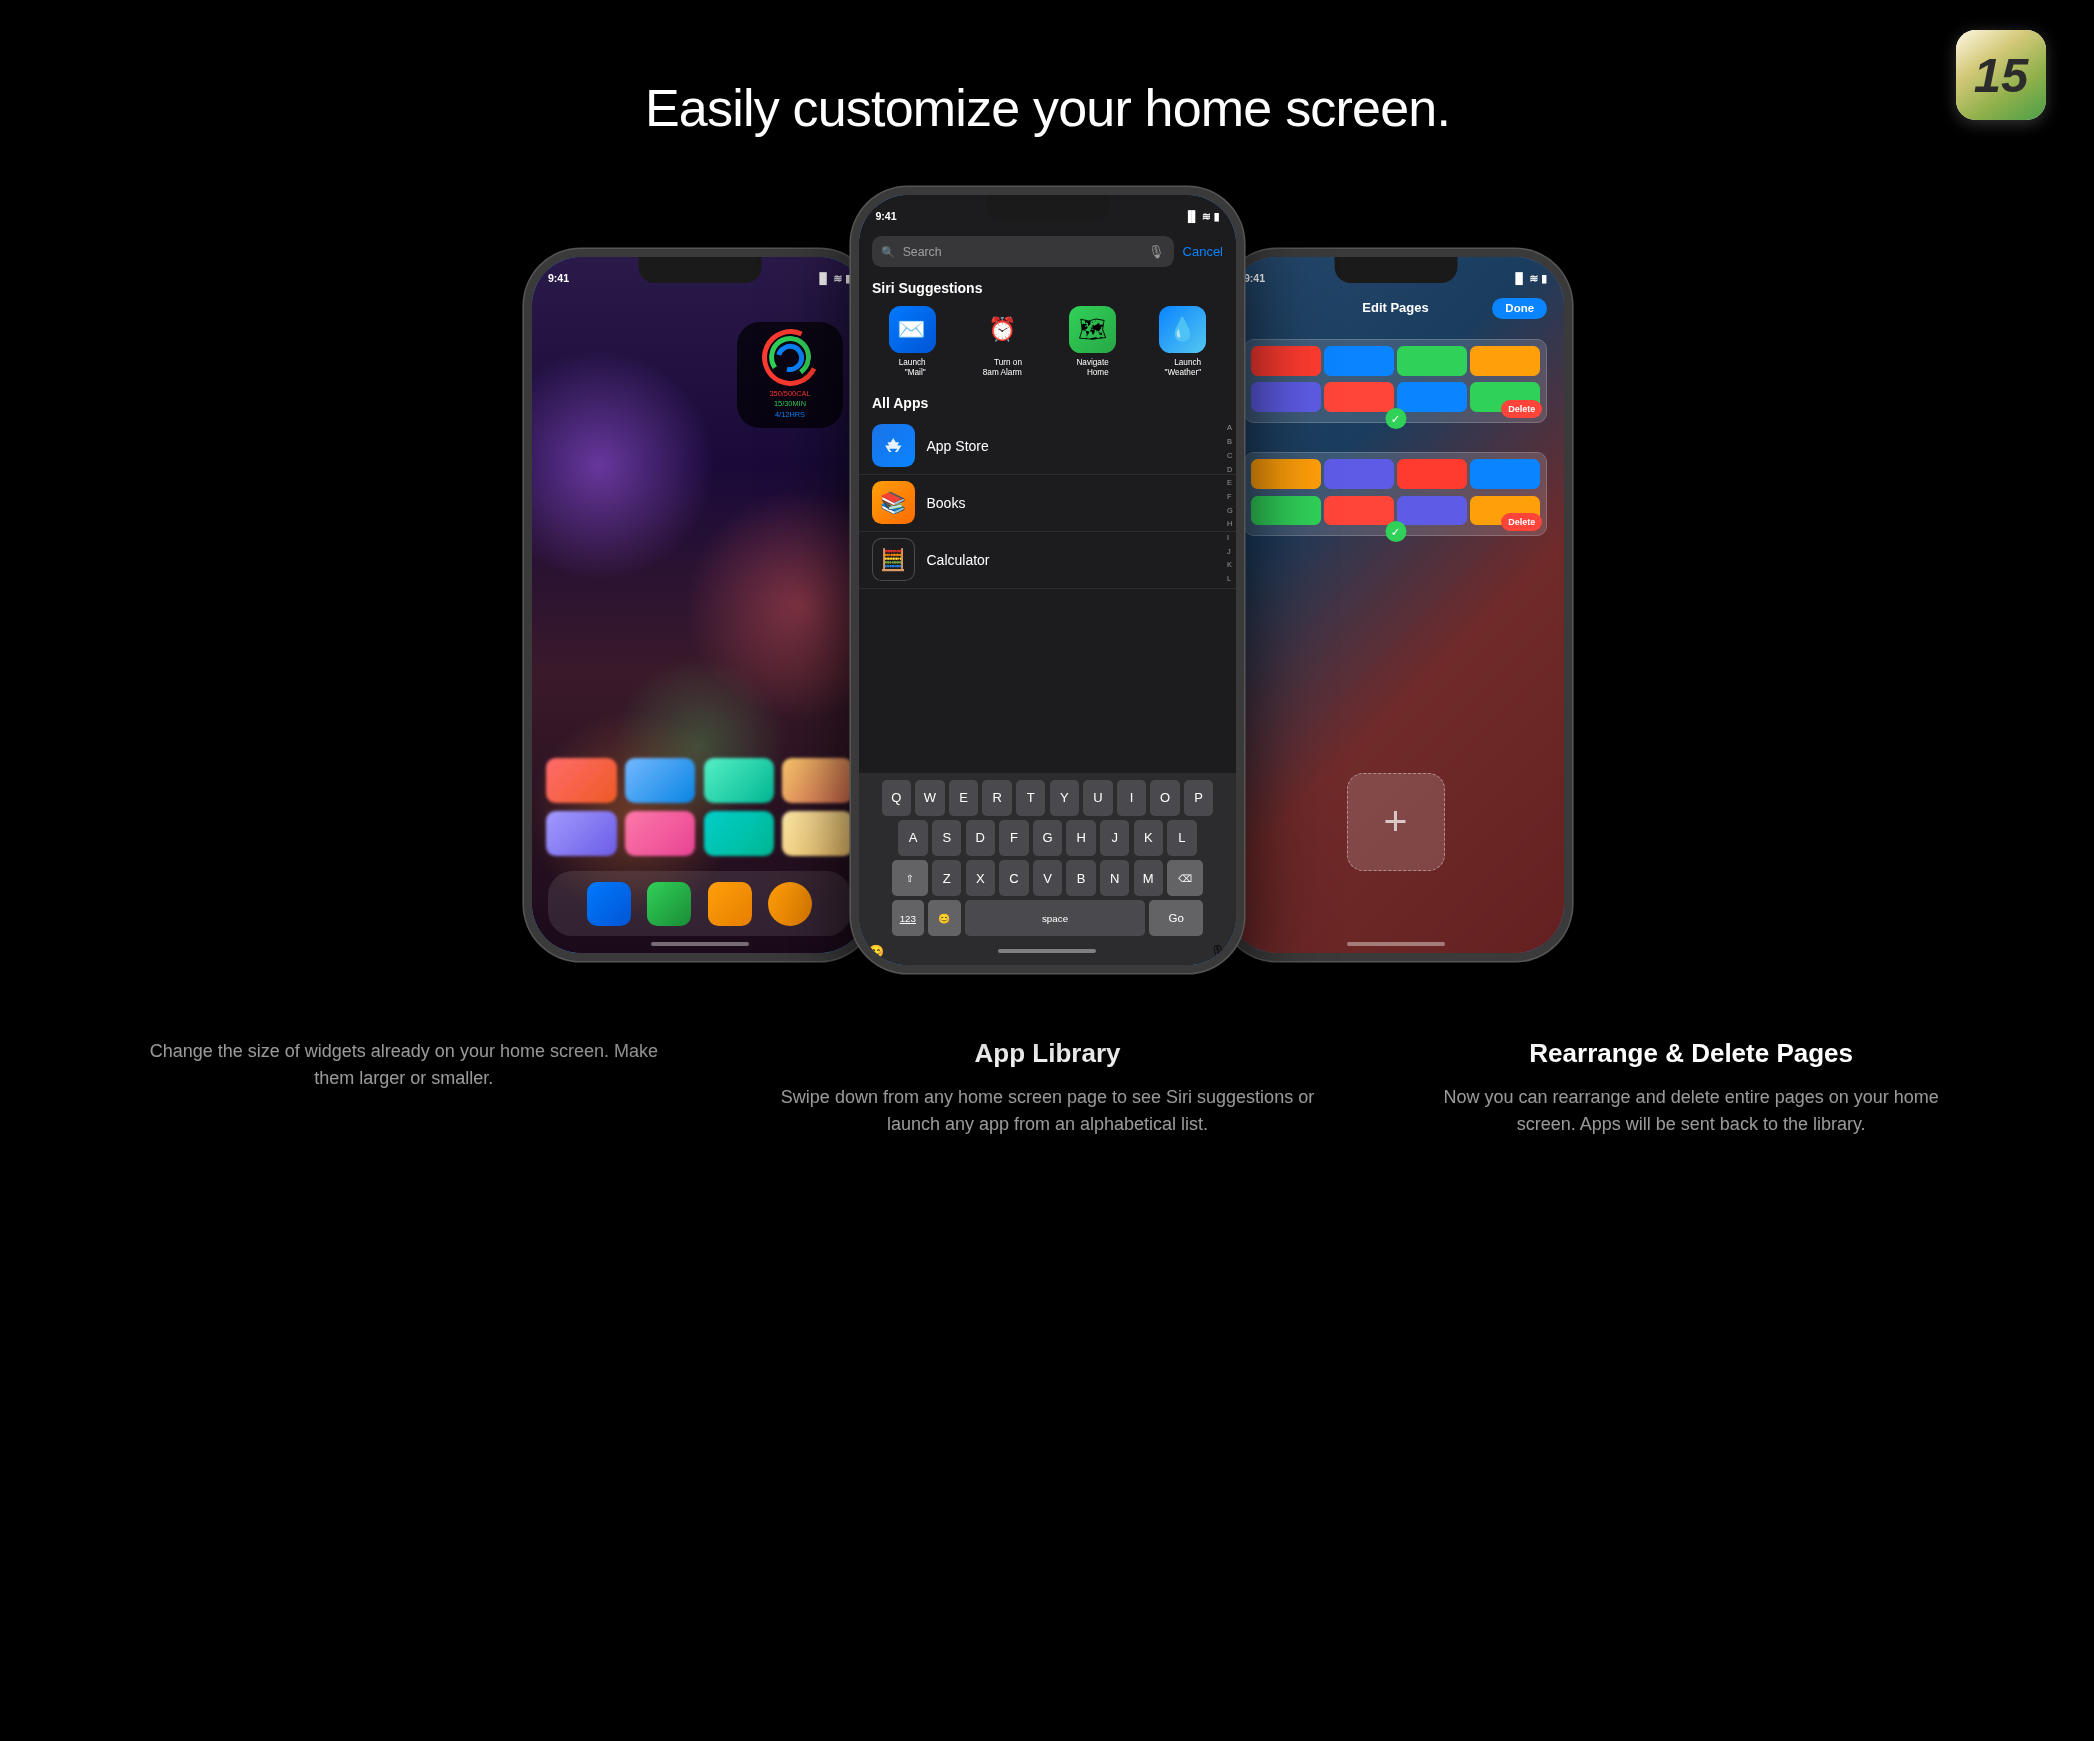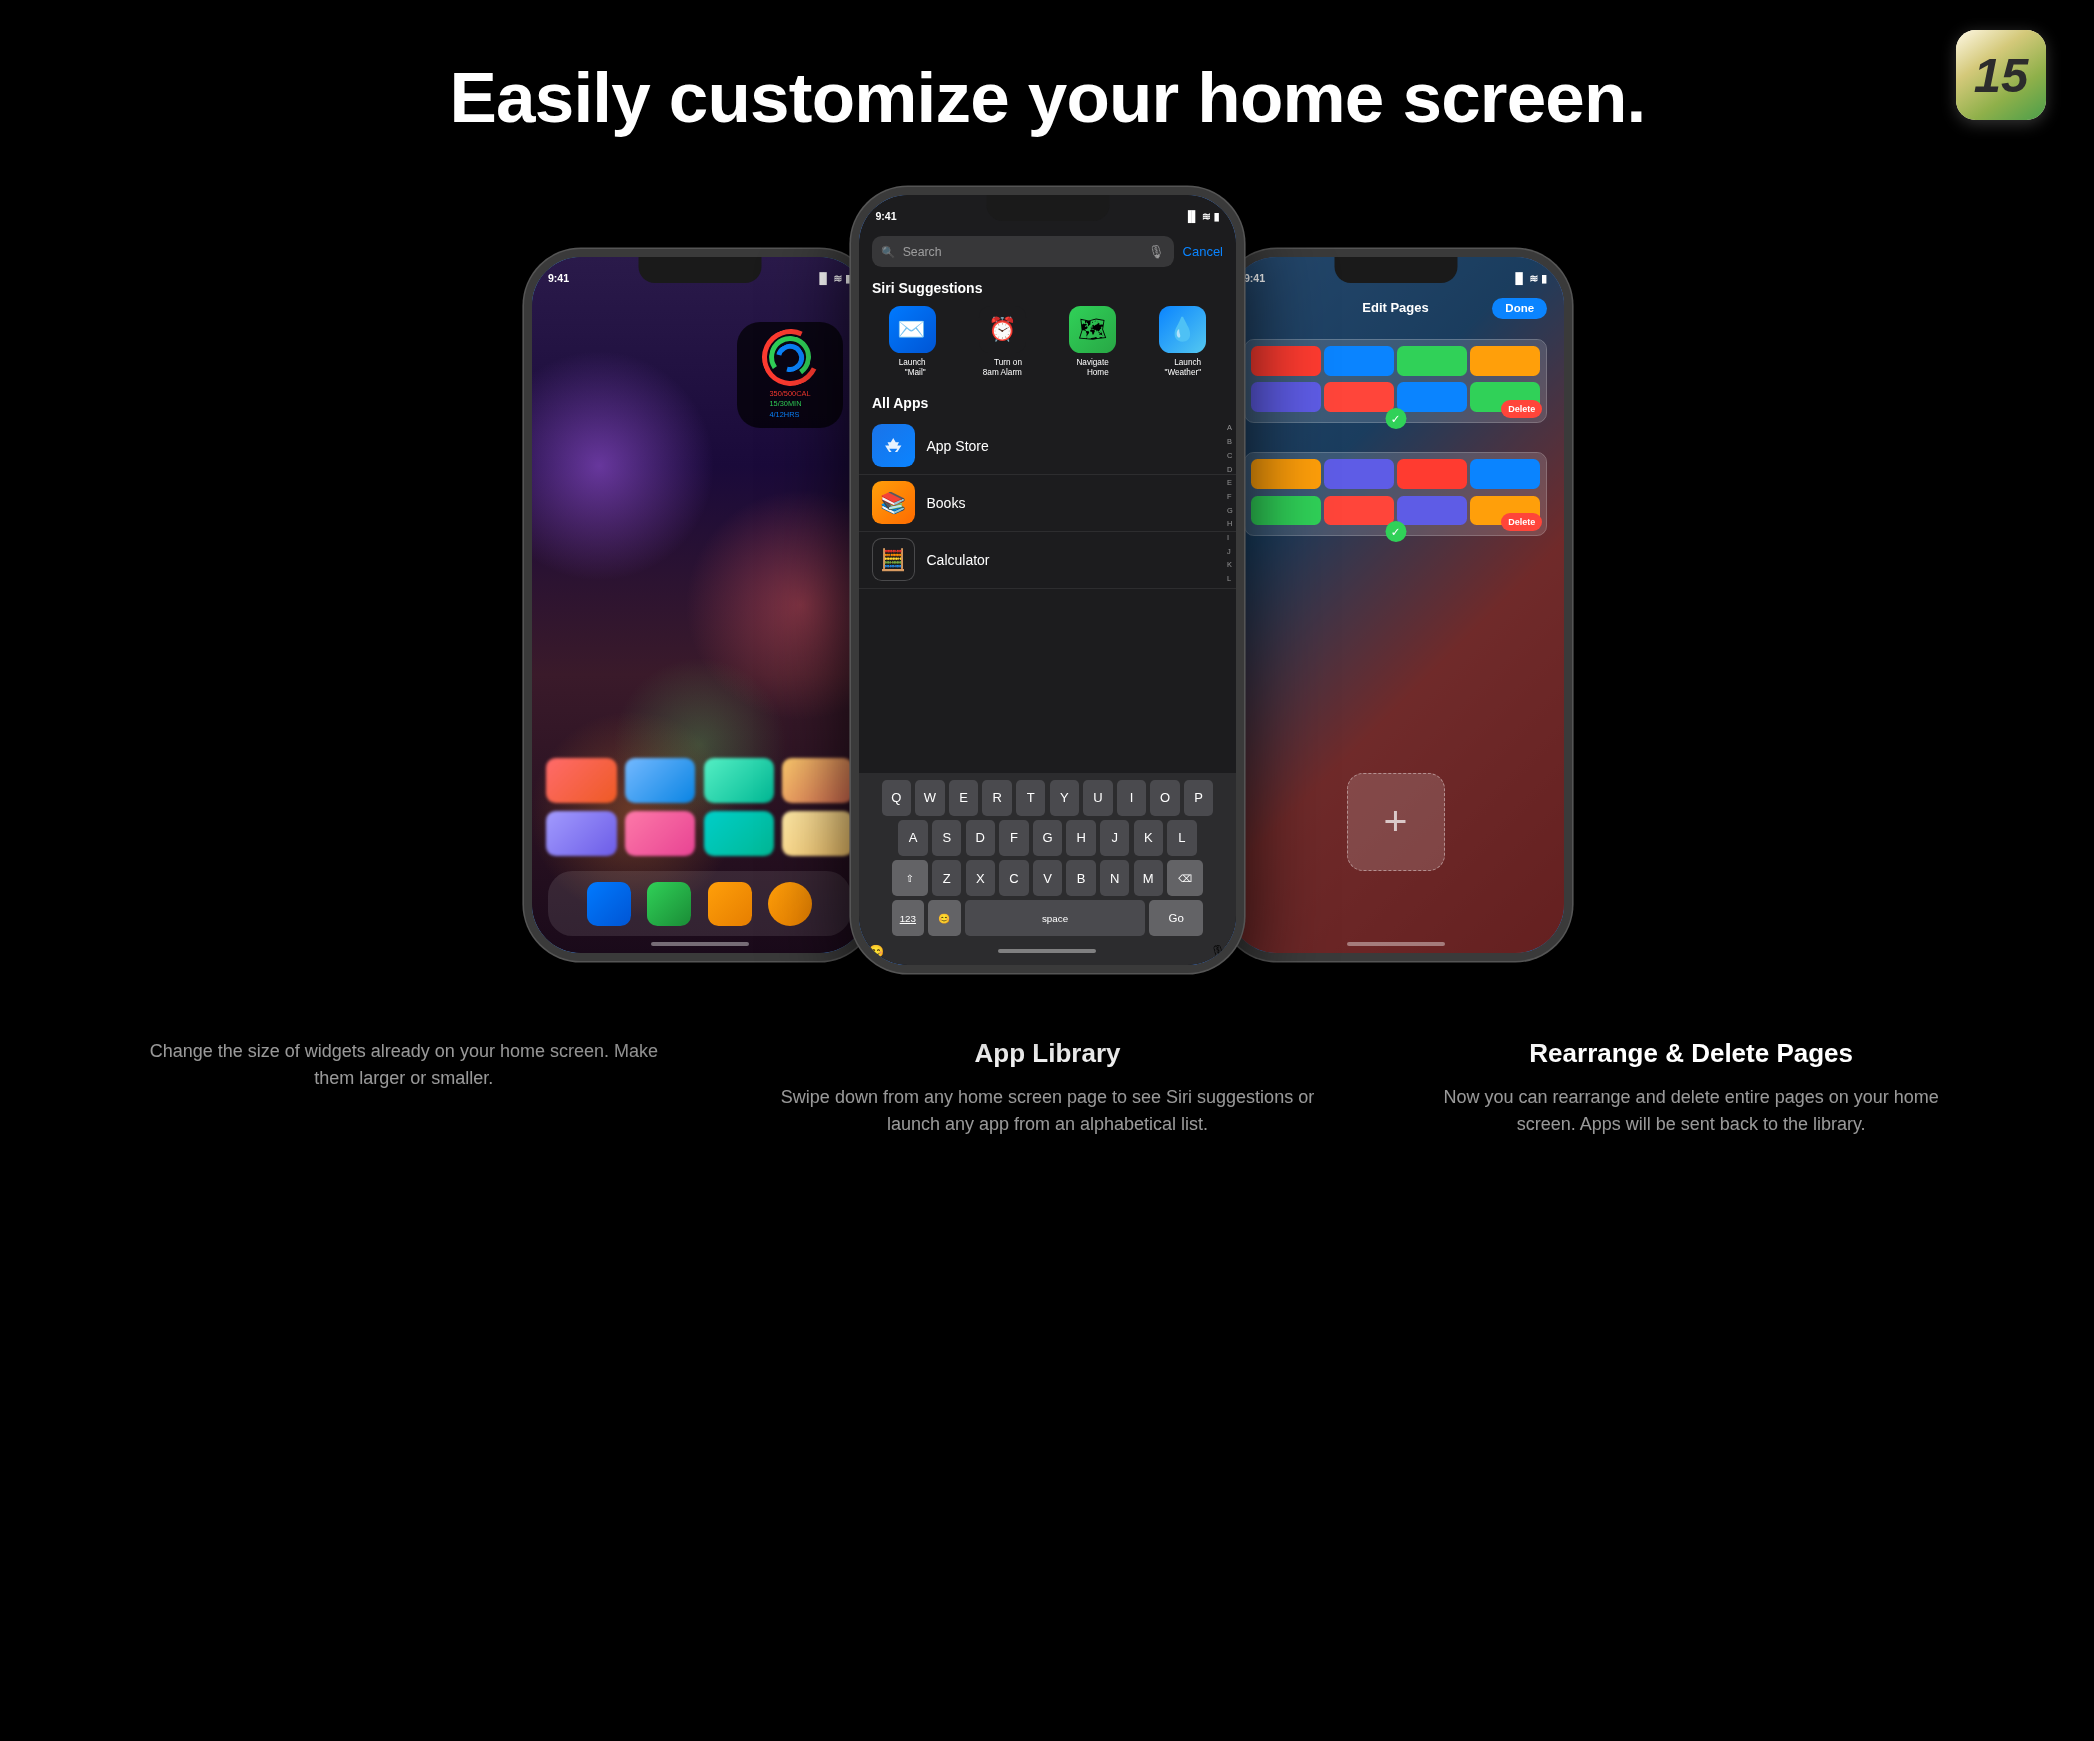--- a/index.html
+++ b/index.html
@@ -40,25 +40,25 @@
       justify-content: center;
       font-size: 49px;
       font-weight: 800;
       color: #2c2c2c;
       font-style: italic;
     }
 
     
     .main-heading {
       text-align: center;
-      padding-top: 57px;
+      padding-top: 78px;
       padding-bottom: 49px;
       color: #fff;
-      font-size: 71px;
-      font-weight: 700;
+      font-size: 52px;
+      font-weight: 400;
       letter-spacing: -0.8px;
     }
 
     
     .phones-container {
       display: flex;
       justify-content: center;
       align-items: center;
       gap: 0px;
       padding: 0 65px;
@@ -198,20 +198,21 @@
     }
     .ring-blue {
       inset: 14.7px;
       border-color: #0a84ff #0a84ff #0a84ff transparent;
       transform: rotate(-30deg);
     }
 
     .activity-stats {
       font-size: 7.4px;
       color: #fff;
+      text-align: center;
       line-height: 1.4;
     }
     .activity-stats .red { color: #ff3b30; }
     .activity-stats .green { color: #30d158; }
     .activity-stats .blue { color: #0a84ff; }
 
     
     .context-menu {
       position: absolute;
       top: 180px;

